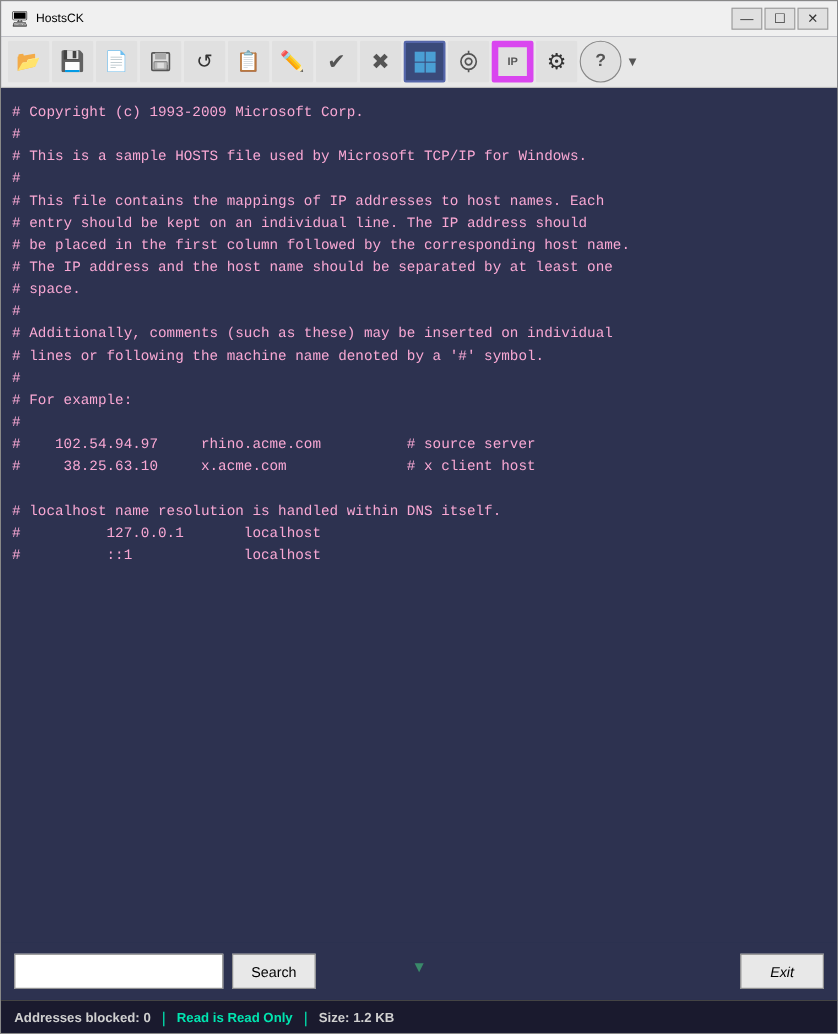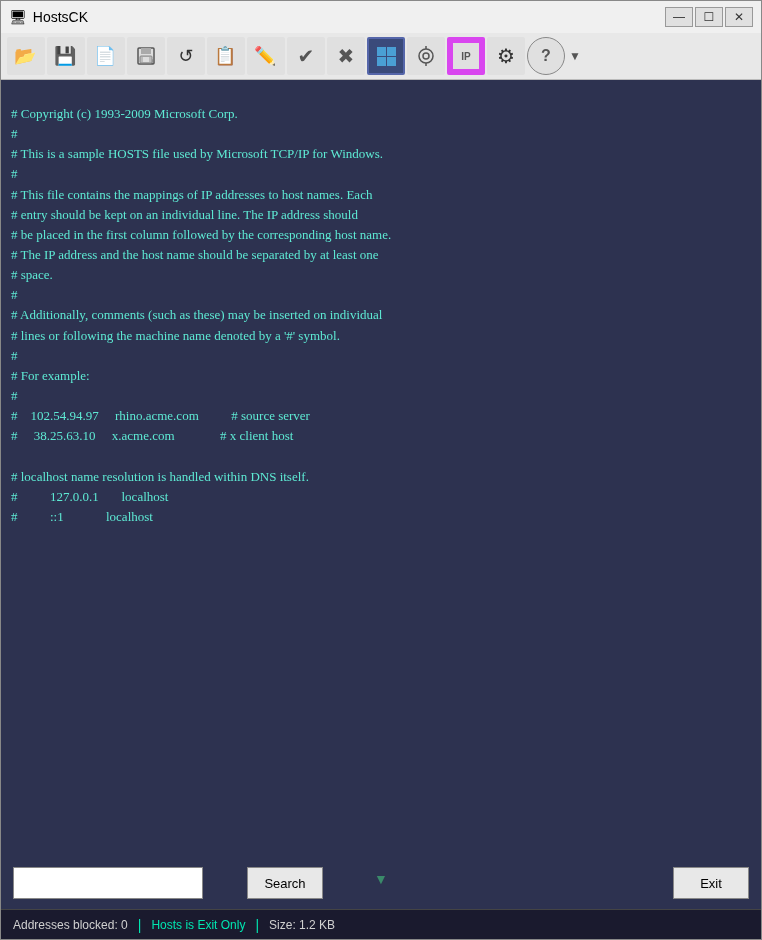--- a/index.html
+++ b/index.html
@@ -27,21 +27,21 @@
       height: 32px;
       padding: 0 8px;
       flex-shrink: 0;
     }
     .title-bar-left {
       display: flex;
       align-items: center;
       gap: 6px;
     }
     .title-text {
-      font-size: 14px;
+      font-size: 11px;
       color: #000;
       font-weight: normal;
     }
     .title-bar-controls {
       display: flex;
       align-items: center;
       gap: 2px;
     }
     .title-btn {
       width: 28px;
@@ -82,25 +82,25 @@
     .toolbar-btn.active {
       background: #3a4a7a;
       border: 2px solid #5566aa;
       color: #fff;
     }
 
     
     .content-area {
       flex: 1;
       background: #2d3250;
-      padding: 24px 10px;
+      padding: 12px 10px;
       overflow-y: auto;
-      font-family: Liberation Serif, serif;
-      font-size: 13px;
-      color: #5eead4;
+      font-family: Liberation Mono, monospace;
+      font-size: 13px;
+      color: #f9a8d4;
       line-height: 1.55;
       white-space: pre;
     }
 
     
     .search-bar {
       background: #2d3250;
       display: flex;
       align-items: center;
       padding: 10px 12px;
@@ -118,31 +118,31 @@
       color: #000;
     }
     .search-button {
       width: 76px;
       height: 32px;
       background: #e8e8e8;
       border: 1px solid #888;
       cursor: pointer;
       font-size: 13px;
       color: #000;
-      margin-left: 36px;
     }
     .exit-button {
       margin-left: auto;
       width: 76px;
       height: 32px;
       background: #e8e8e8;
       border: 1px solid #888;
       cursor: pointer;
       font-size: 13px;
       color: #000;
+      font-style: italic;
     }
     .dropdown-arrow {
       position: absolute;
       left: 50%;
       top: 14px;
       transform: translateX(-50%);
       color: #3a8a6a;
       font-size: 14px;
     }
 
@@ -155,20 +155,21 @@
       padding: 0 12px;
       gap: 0;
       flex-shrink: 0;
       border-top: 1px solid #444;
     }
     .status-segment {
       font-size: 12px;
       color: #d0d0d0;
       display: flex;
       align-items: flex-start;
+      font-weight: bold;
     }
     .status-segment.highlight {
       color: #00e5b0;
     }
     .status-divider {
       color: #00e5b0;
       margin: 0 10px;
       font-size: 14px;
     }
   </style>
@@ -257,18 +258,18 @@
     <input class="search-input" type="text" style="">
     <button class="search-button">Search</button>
     <button class="exit-button">Exit</button>
   </div>
 
   <div class="status-bar">
     <span class="status-segment">
       <span>Addresses blocked:</span>&nbsp;<span>0</span>
     </span>
     <span class="status-divider">|</span>
-    <span class="status-segment highlight">Hosts is Exit Only</span>
+    <span class="status-segment highlight">Read is Read Only</span>
     <span class="status-divider">|</span>
     <span class="status-segment">Size: 1.2 KB</span>
   </div>
 
 </div>
 
 </body></html>

